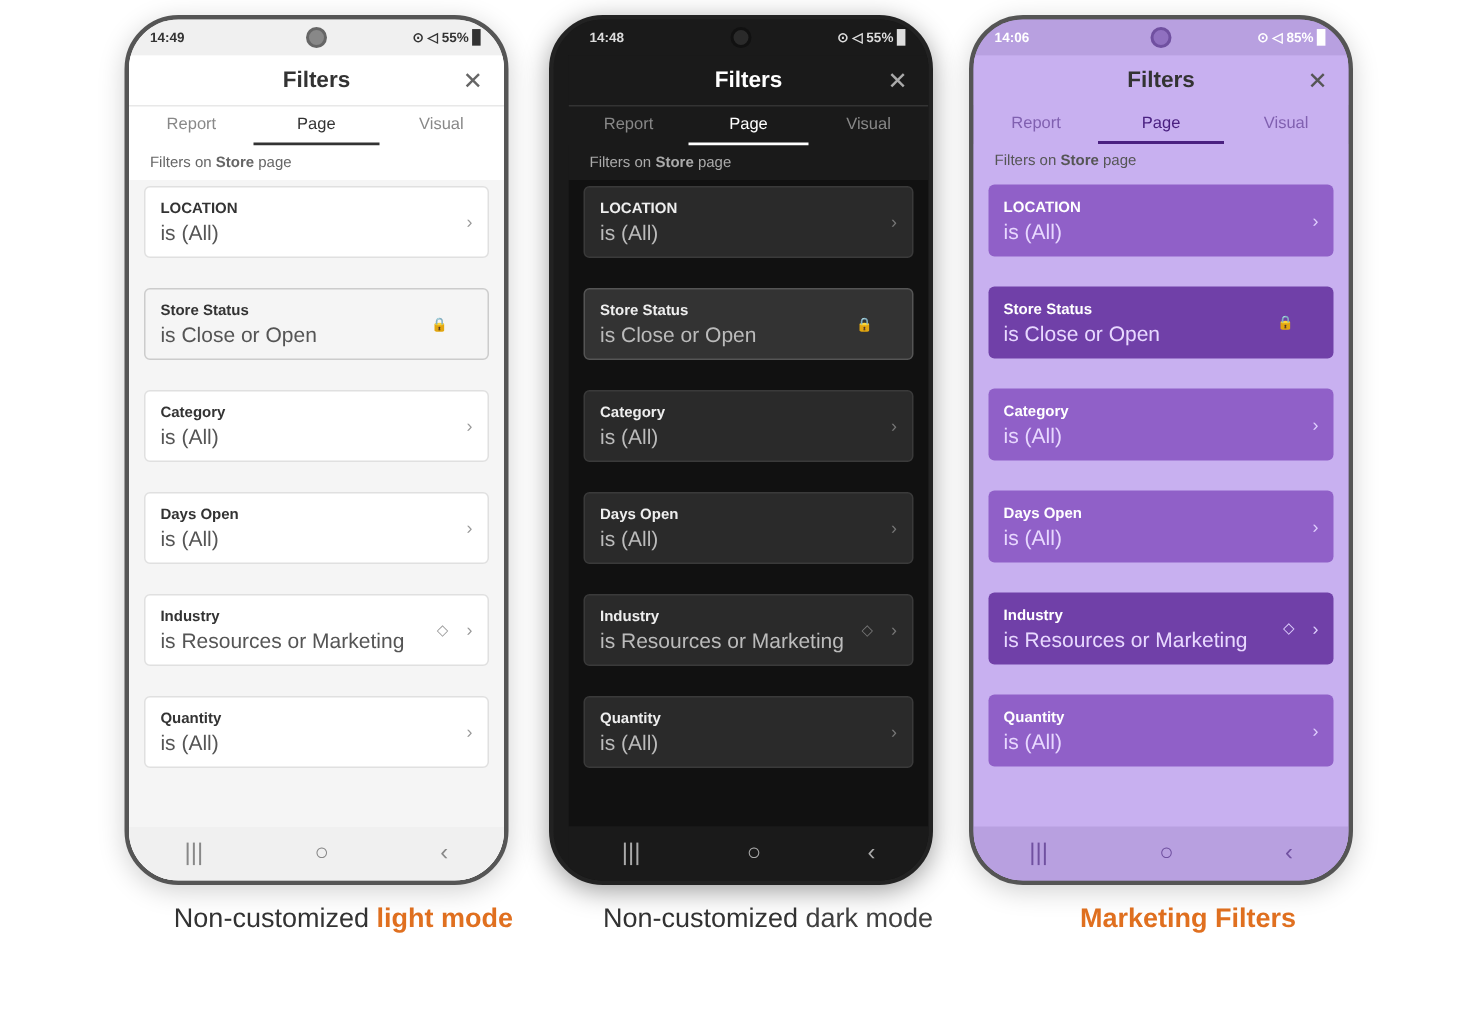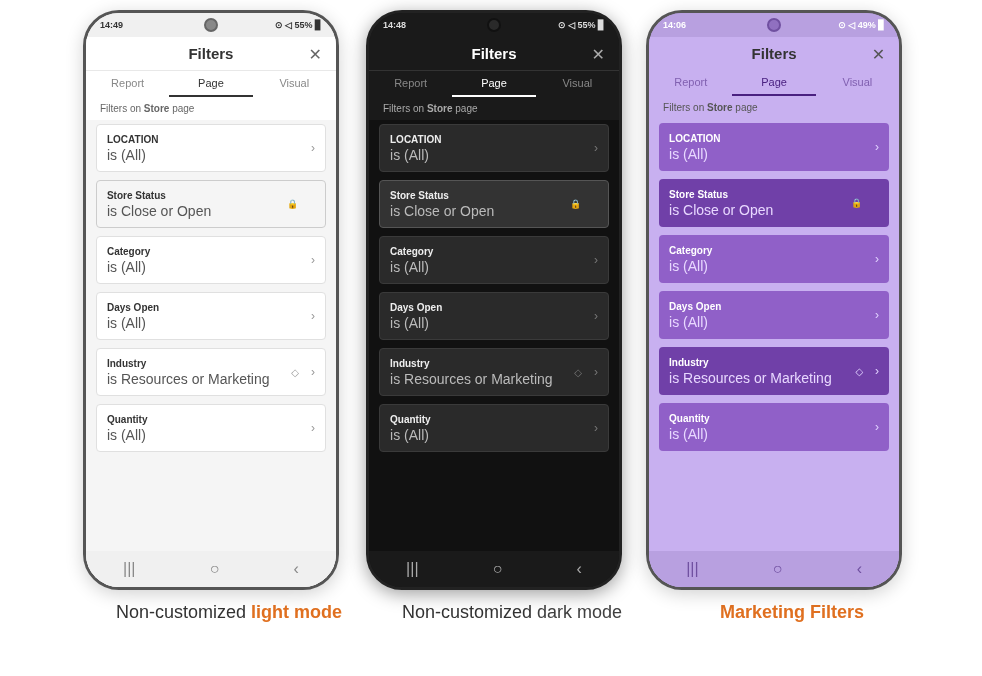--- a/index.html
+++ b/index.html
@@ -51,20 +51,21 @@
     }
     .phone.light-phone {
       background: #f0f0f0;
       border: 3px solid #555;
       box-shadow: 0 4px 18px rgba(0,0,0,0.18);
     }
     .phone.dark-phone {
       background: #1a1a1a;
       border: 3px solid #222;
       box-shadow: 0 4px 18px rgba(0,0,0,0.38);
+      padding-left: 10px;
     }
     .phone.purple-phone {
       background: #b8a0e0;
       border: 3px solid #555;
       box-shadow: 0 4px 18px rgba(0,0,0,0.18);
     }
 
     
     .status-bar {
       height: 24px;
@@ -162,21 +163,21 @@
     .page-subtitle.purple { color: #555; background: #c8b0f0; }
     .page-subtitle strong { font-weight: 700; }
 
     
     .filters-list {
       flex: 1;
       overflow: hidden;
       padding: 4px 10px;
       display: flex;
       flex-direction: column;
-      gap: 8px;
+      gap: 20px;
     }
     .filters-list.light { background: #f5f5f5; }
     .filters-list.dark { background: #111; }
     .filters-list.purple { background: #c8b0f0; }
 
     .filter-item {
       border-radius: 4px;
       padding: 6px 10px;
       display: flex;
       flex-direction: column;
@@ -382,21 +383,21 @@
           </div>
         </div>
       </div>
       <div class="phone-label"><span class="normal">Non-customized </span><span class="dark">dark mode</span></div>
     </div>
     <div class="phone-wrapper">
       <div class="phone purple-phone">
         <div class="camera-notch purple-cam"></div>
         <div class="status-bar purple">
           <span>14:06</span>
-    <span>⊙ ◁ 49% ▊</span>
+    <span>⊙ ◁ 85% ▊</span>
         </div>
         <div class="phone-content purple">
           <div class="filters-header purple">
             <span class="filters-title purple">Filters</span>
             <span class="close-btn purple">✕</span>
           </div>
           <div class="tabs-row">
             <div class="tab purple">Report</div>
             <div class="tab purple active">Page</div>
             <div class="tab purple">Visual</div>

